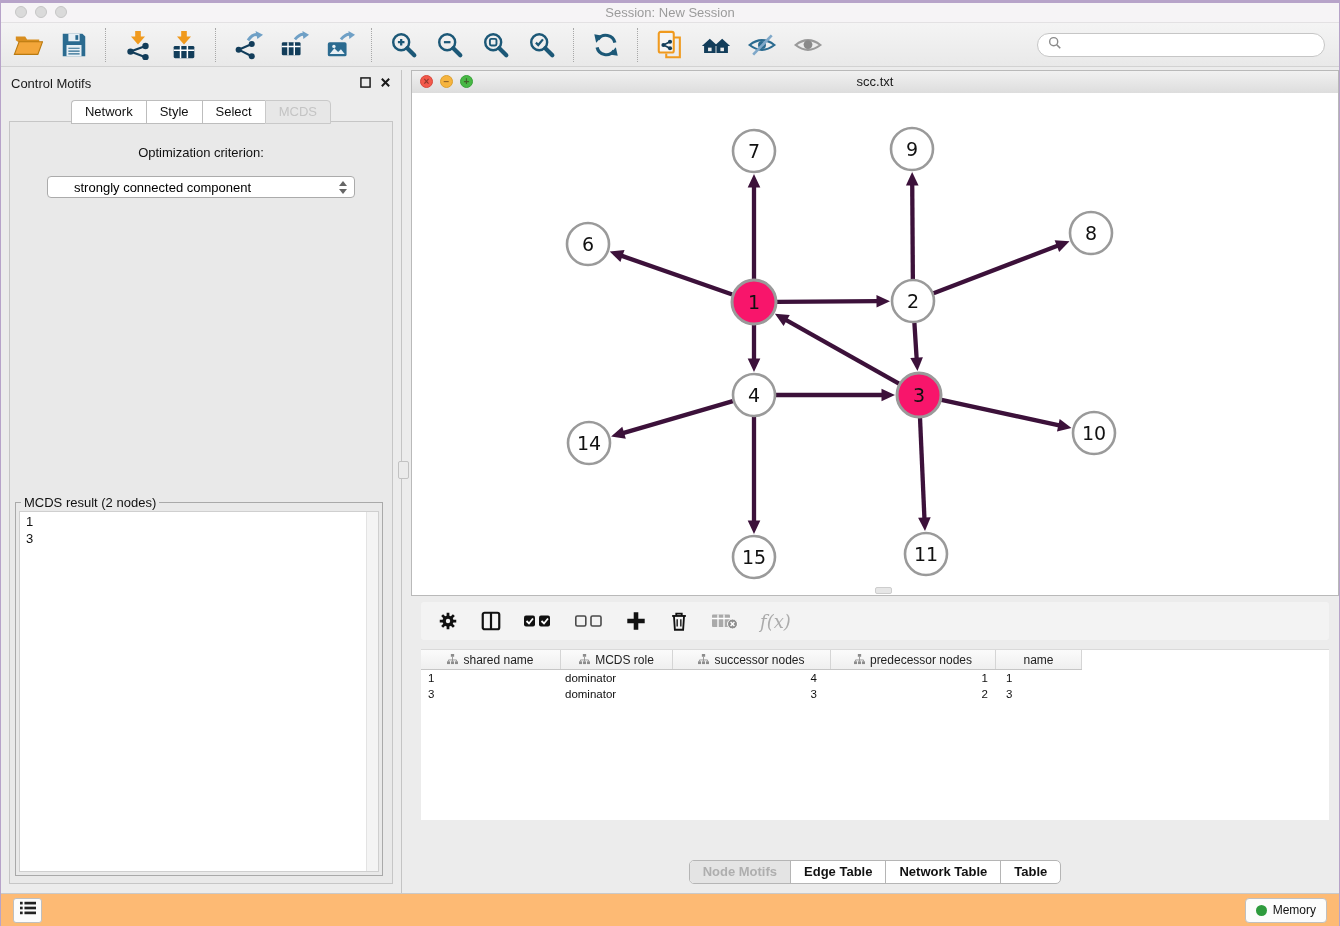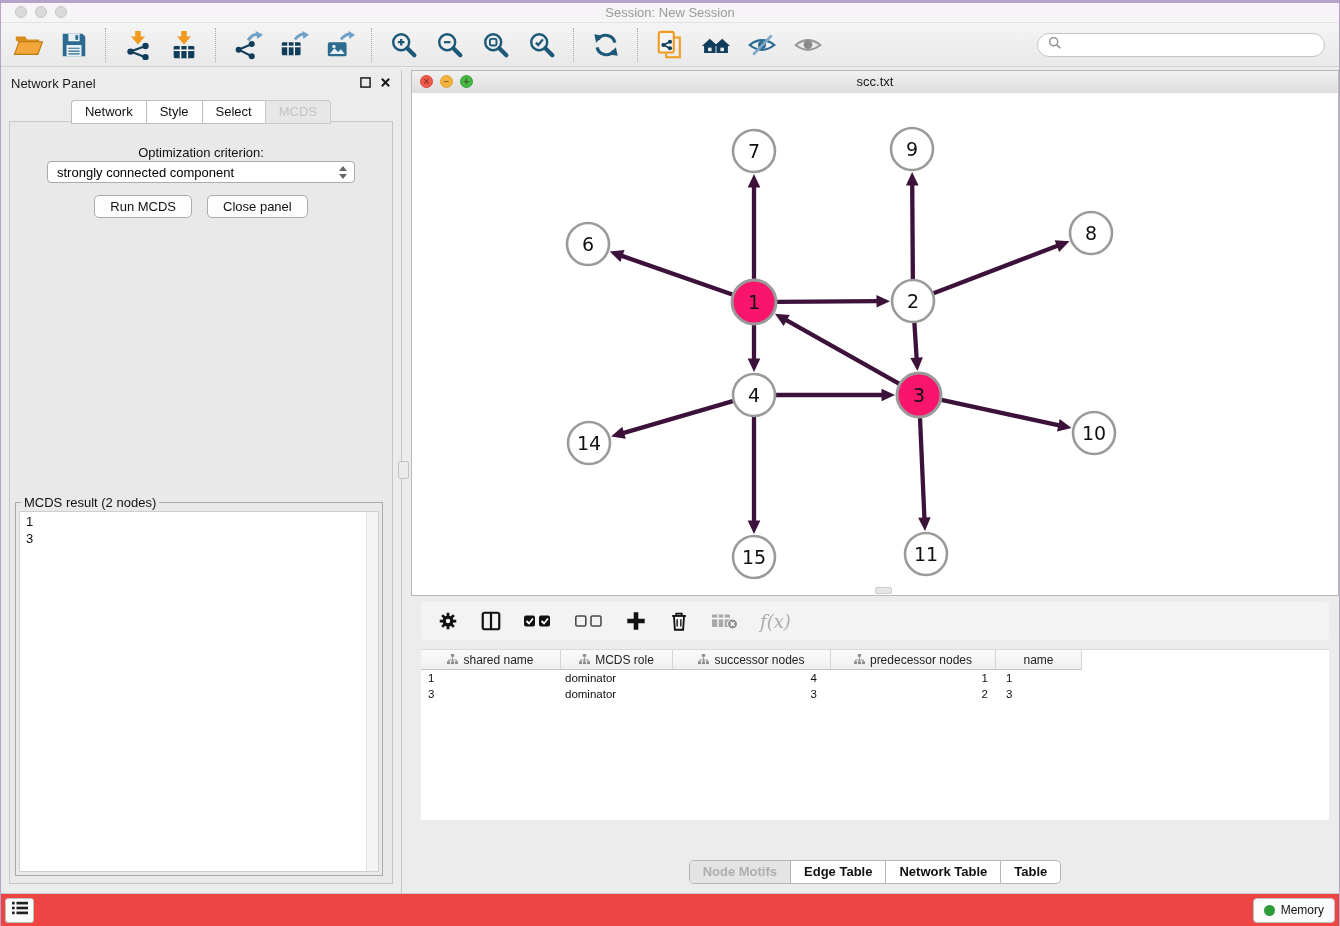--- a/index.html
+++ b/index.html
@@ -21,21 +21,21 @@
   .control-panel{position:absolute;left:0;top:67px;width:401px;bottom:33px;background:#ECECEC;border-right:1px solid #C4C4C4;box-sizing:border-box;}
   .panel-header{height:26px;display:flex;align-items:center;padding:0 10px;font-size:13px;color:#1A1A1A;}
   .win-icons{margin-left:auto;display:flex;gap:9px;align-items:center;}
   .cp-tabs{position:absolute;top:30px;left:0;right:0;display:flex;justify-content:center;z-index:2;}
   .cp-tab{font-size:13px;padding:3px 13px 4px;background:#FFFFFF;border:1px solid #BDBDBD;border-right:none;color:#111;cursor:default;}
   .cp-tab:first-child{border-radius:4px 0 0 0;}
   .cp-tab:last-child{border-right:1px solid #C6C6C6;border-radius:0 4px 0 0;}
   .cp-tab.active{background:#E7E7E7;color:#C4C4C4;border-color:#C9C9C9;}
   .cp-body{position:absolute;top:51px;left:8px;right:8px;bottom:9px;background:#E9E9E9;border:1px solid #C6C6C6;box-sizing:border-box;}
   .opt-label{margin-top:23px;text-align:center;font-size:13px;color:#111;}
-  .crit-select{margin:1px auto 0;width:308px;height:22px;background:#fff;border:1px solid #ABABAB;border-radius:4px;display:flex;align-items:center;padding:0 7px 0 9px;font-size:13px;box-sizing:border-box;}
+  .crit-select{margin:16px auto 0;width:308px;height:22px;background:#fff;border:1px solid #ABABAB;border-radius:4px;display:flex;align-items:center;padding:0 7px 0 26px;font-size:13px;box-sizing:border-box;}
   .stepper{margin-left:auto;display:flex;flex-direction:column;gap:3px;}
   .tri-up{width:0;height:0;border-left:4px solid transparent;border-right:4px solid transparent;border-bottom:5px solid #666;}
   .tri-down{width:0;height:0;border-left:4px solid transparent;border-right:4px solid transparent;border-top:5px solid #666;}
   .btn-row{display:flex;justify-content:center;gap:15px;margin-top:12px;}
   .btn{height:21px;padding:0 15px;background:#FDFDFD;border:1px solid #ACACAC;border-radius:5px;font-size:13px;display:flex;align-items:center;color:#111;}
   fieldset.result{position:absolute;left:5px;right:9px;top:373px;bottom:7px;border:1px solid #A9A9A9;margin:0;padding:0;}
   fieldset.result legend{font-size:13px;margin-left:5px;padding:0 3px;color:#111;}
   .result-inner{position:absolute;left:3px;right:3px;top:1px;bottom:3px;background:#fff;border:1px solid #CFCFCF;}
   .result-inner pre{margin:0;padding:1px 6px;font-family:"Liberation Sans",sans-serif;font-size:13px;line-height:17px;color:#111;}
   .scroll-track{position:absolute;top:0;right:0;bottom:0;width:11px;background:#F4F4F4;border-left:1px solid #E3E3E3;}
@@ -62,21 +62,21 @@
   .c0{width:140px;} .c1{width:112px;} .c2{width:158px;} .c3{width:165px;} .c4{width:86px;}
   .tr{display:flex;width:661px;height:16px;align-items:center;font-size:11.5px;color:#111;}
   .td{box-sizing:border-box;}
   .td.c0{padding-left:7px;} .td.c1{padding-left:4px;} .td.c2{text-align:right;padding-right:14px;} .td.c3{text-align:right;padding-right:8px;} .td.c4{padding-left:10px;}
   .tp-tabs{position:absolute;left:0;right:0;bottom:9px;display:flex;justify-content:center;}
   .segwrap{display:flex;border:1px solid #B5B5B5;border-radius:5px;overflow:hidden;background:#fff;}
   .seg{font-size:13px;font-weight:700;padding:3px 13px 4px;border-right:1px solid #B5B5B5;color:#111;}
   .seg:last-child{border-right:none;}
   .seg.active{background:#E4E4E4;color:#AEAEAE;}
   
-  .status{position:absolute;left:0;right:0;bottom:0;height:33px;background:#ef4444;border-top:1px solid #C9C9C9;display:flex;align-items:center;padding:0 4px;box-sizing:border-box;margin-top:24px;}
+  .status{position:absolute;left:0;right:0;bottom:0;height:33px;background:#fdba74;border-top:1px solid #C9C9C9;display:flex;align-items:center;padding:0 12px;box-sizing:border-box;margin-top:24px;}
   .sq-btn{width:27px;height:23px;background:#FCFCFC;border:1px solid #BFBFBF;border-radius:3px;display:flex;align-items:center;justify-content:center;}
   .mem-btn{margin-left:auto;height:23px;padding:0 10px;background:#FCFCFC;border:1px solid #BFBFBF;border-radius:4px;display:flex;align-items:center;gap:6px;font-size:12px;color:#111;}
   .mem-dot{width:11px;height:11px;border-radius:50%;background:#2E9B3D;}
 </style>
 </head>
 <body>
 
 <div class="app">
 
   <div class="titlebar">
@@ -255,21 +255,21 @@
       <span><svg width="14" height="14" viewBox="0 0 16 16">
             <circle cx="6.5" cy="6.5" r="4.6" fill="none" stroke="#8A8A8A" stroke-width="1.6"></circle>
             <line x1="10" y1="10" x2="14" y2="14" stroke="#8A8A8A" stroke-width="1.8"></line>
           </svg></span>
       <input type="text" placeholder="" style="">
     </div>
   </div>
 
   <div class="control-panel">
     <div class="panel-header">
-      <span>Network Panel</span>
+      <span>Control Motifs</span>
       <span class="win-icons">
         <span><svg width="11" height="11" viewBox="0 0 12 12">
               <rect x="1" y="1" width="10" height="10" fill="none" stroke="#1A1A1A" stroke-width="1.6"></rect>
             </svg></span>
         <span><svg width="11" height="11" viewBox="0 0 12 12">
               <path d="M2 2 L10 10 M10 2 L2 10" stroke="#1A1A1A" stroke-width="2.2"></path>
             </svg></span>
       </span>
     </div>
     <div class="cp-tabs" id="cp-tabs">
@@ -279,24 +279,20 @@
         <div class="cp-tab active">MCDS</div>
       </div>
     <div class="cp-body">
       <div class="opt-label">Optimization criterion:</div>
       <div class="crit-select">
         <span>strongly connected component</span>
         <span class="stepper">
             <span class="tri-up"></span>
             <span class="tri-down"></span>
           </span>
-      </div>
-      <div class="btn-row">
-        <div class="btn">Run MCDS</div>
-        <div class="btn">Close panel</div>
       </div>
       <fieldset class="result">
         <legend>MCDS result (2 nodes)</legend>
         <div class="result-inner">
           <pre id="result-text">1
 3</pre>
           <div class="scroll-track"></div>
         </div>
       </fieldset>
     </div>

